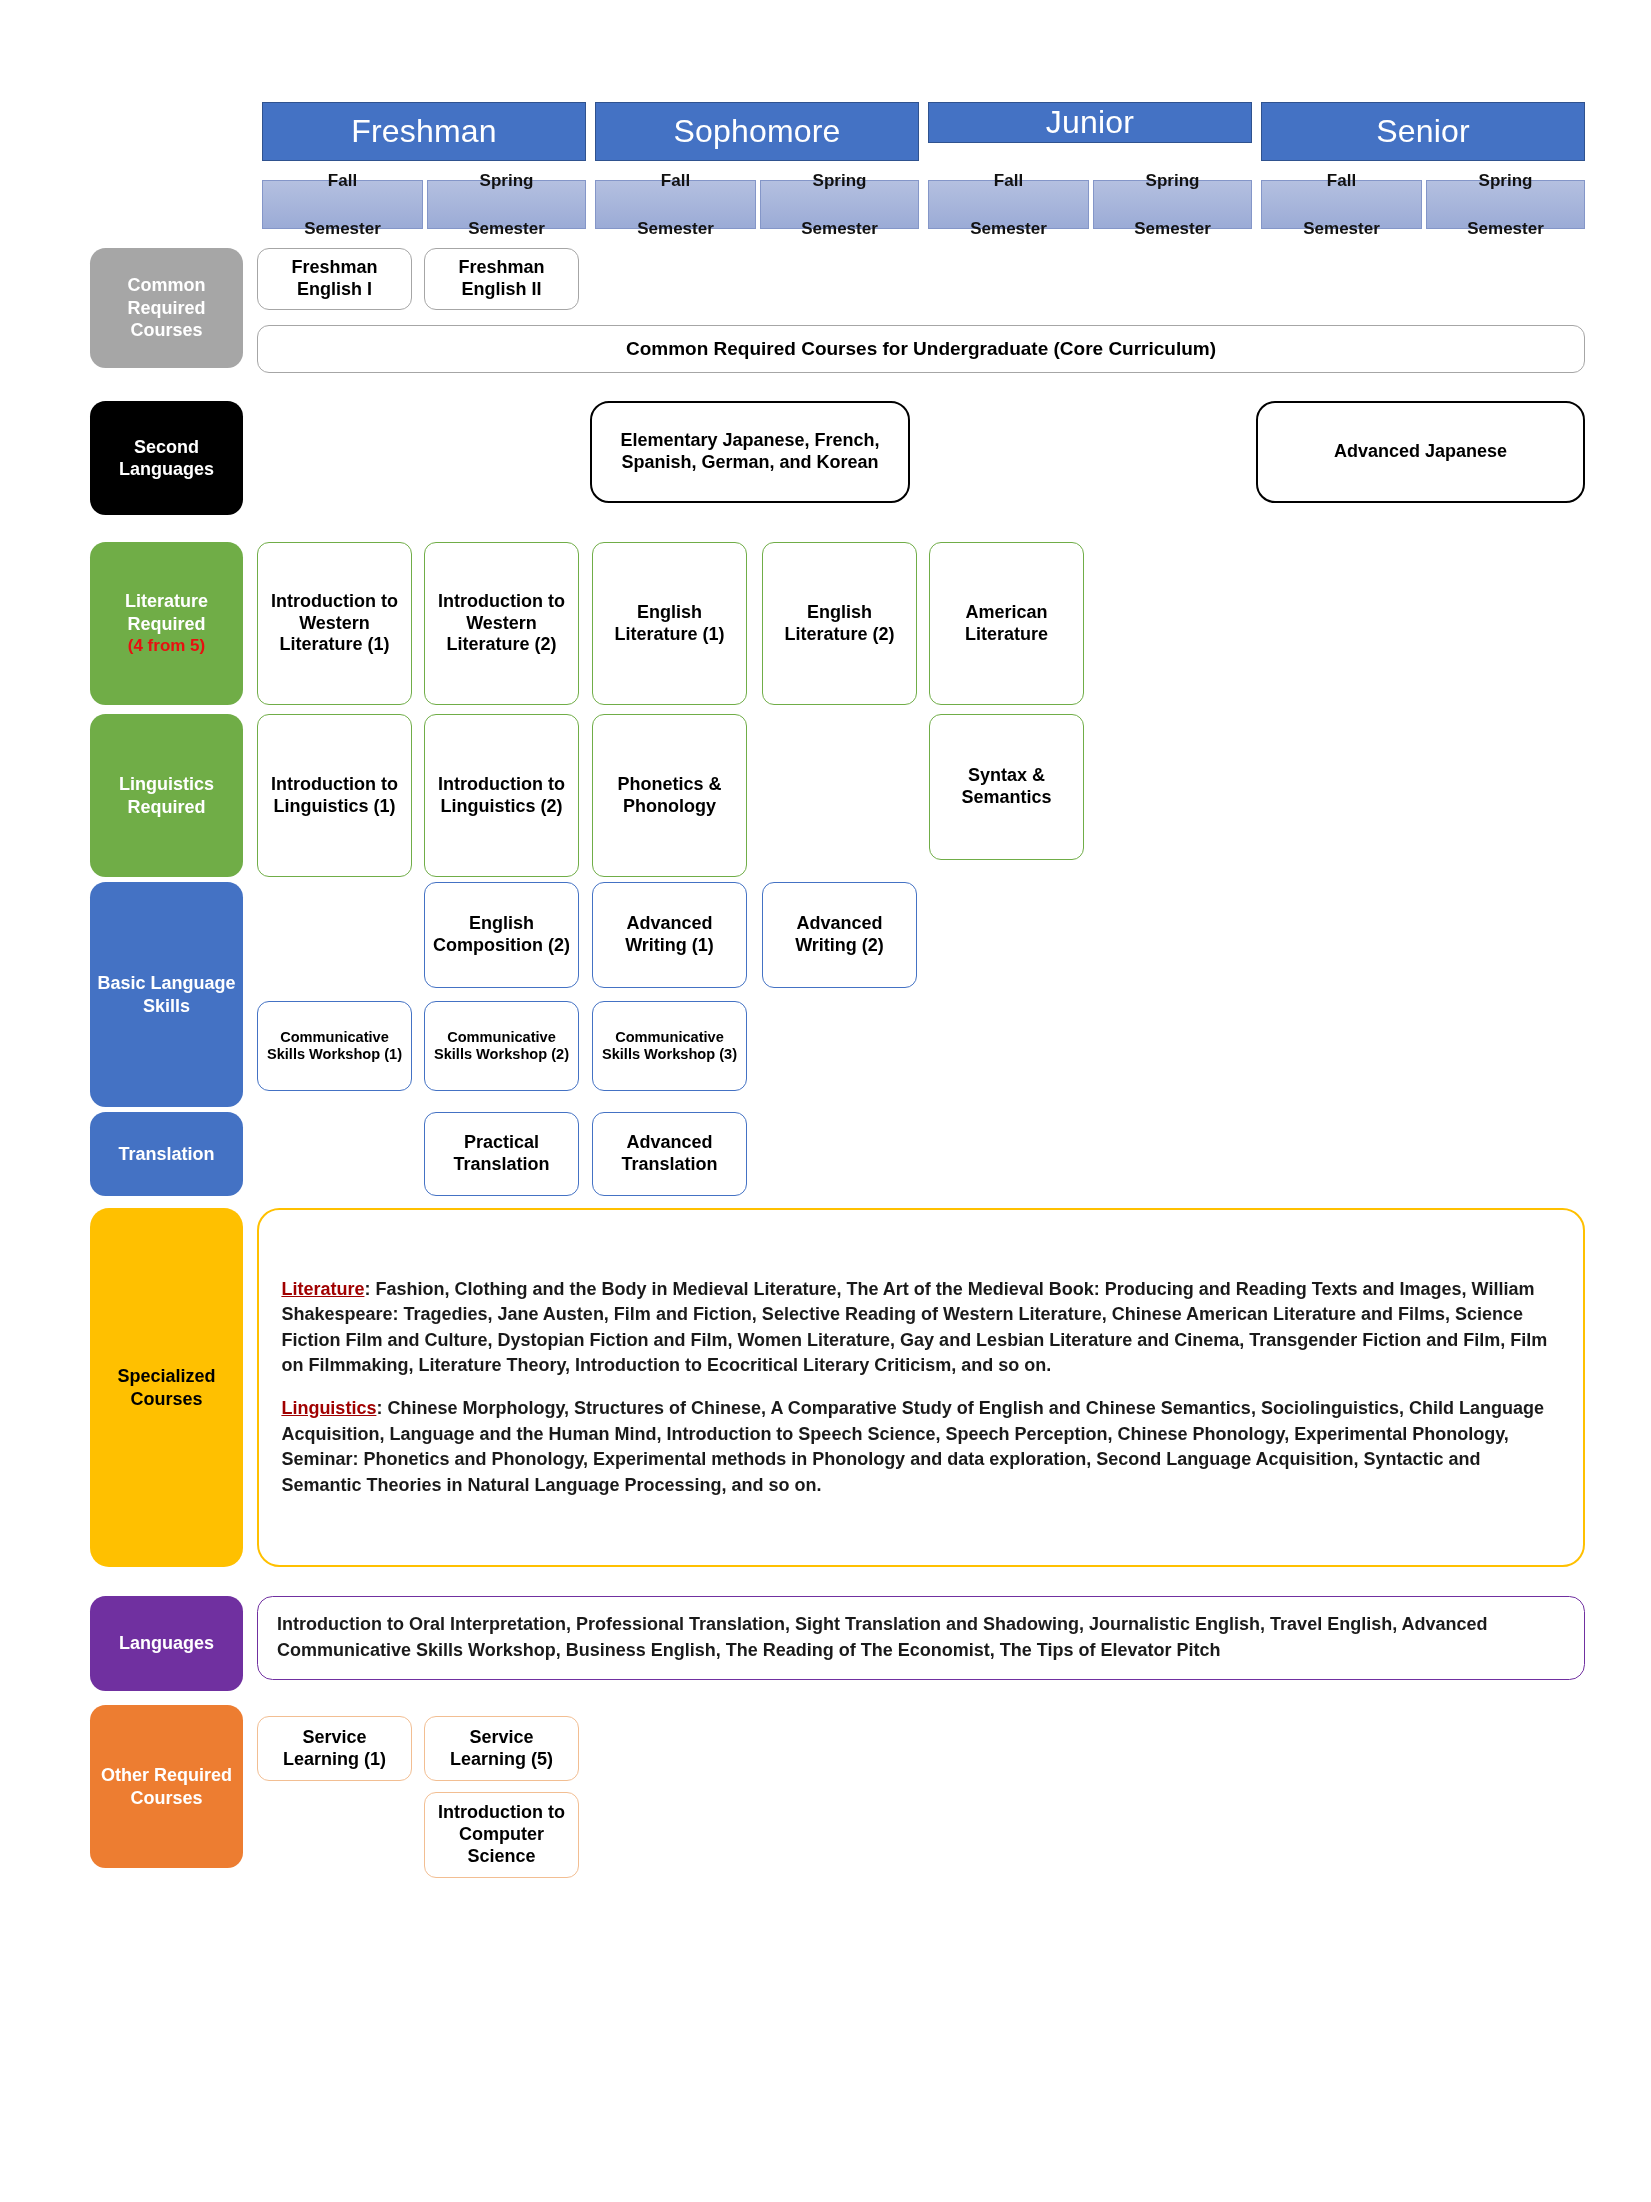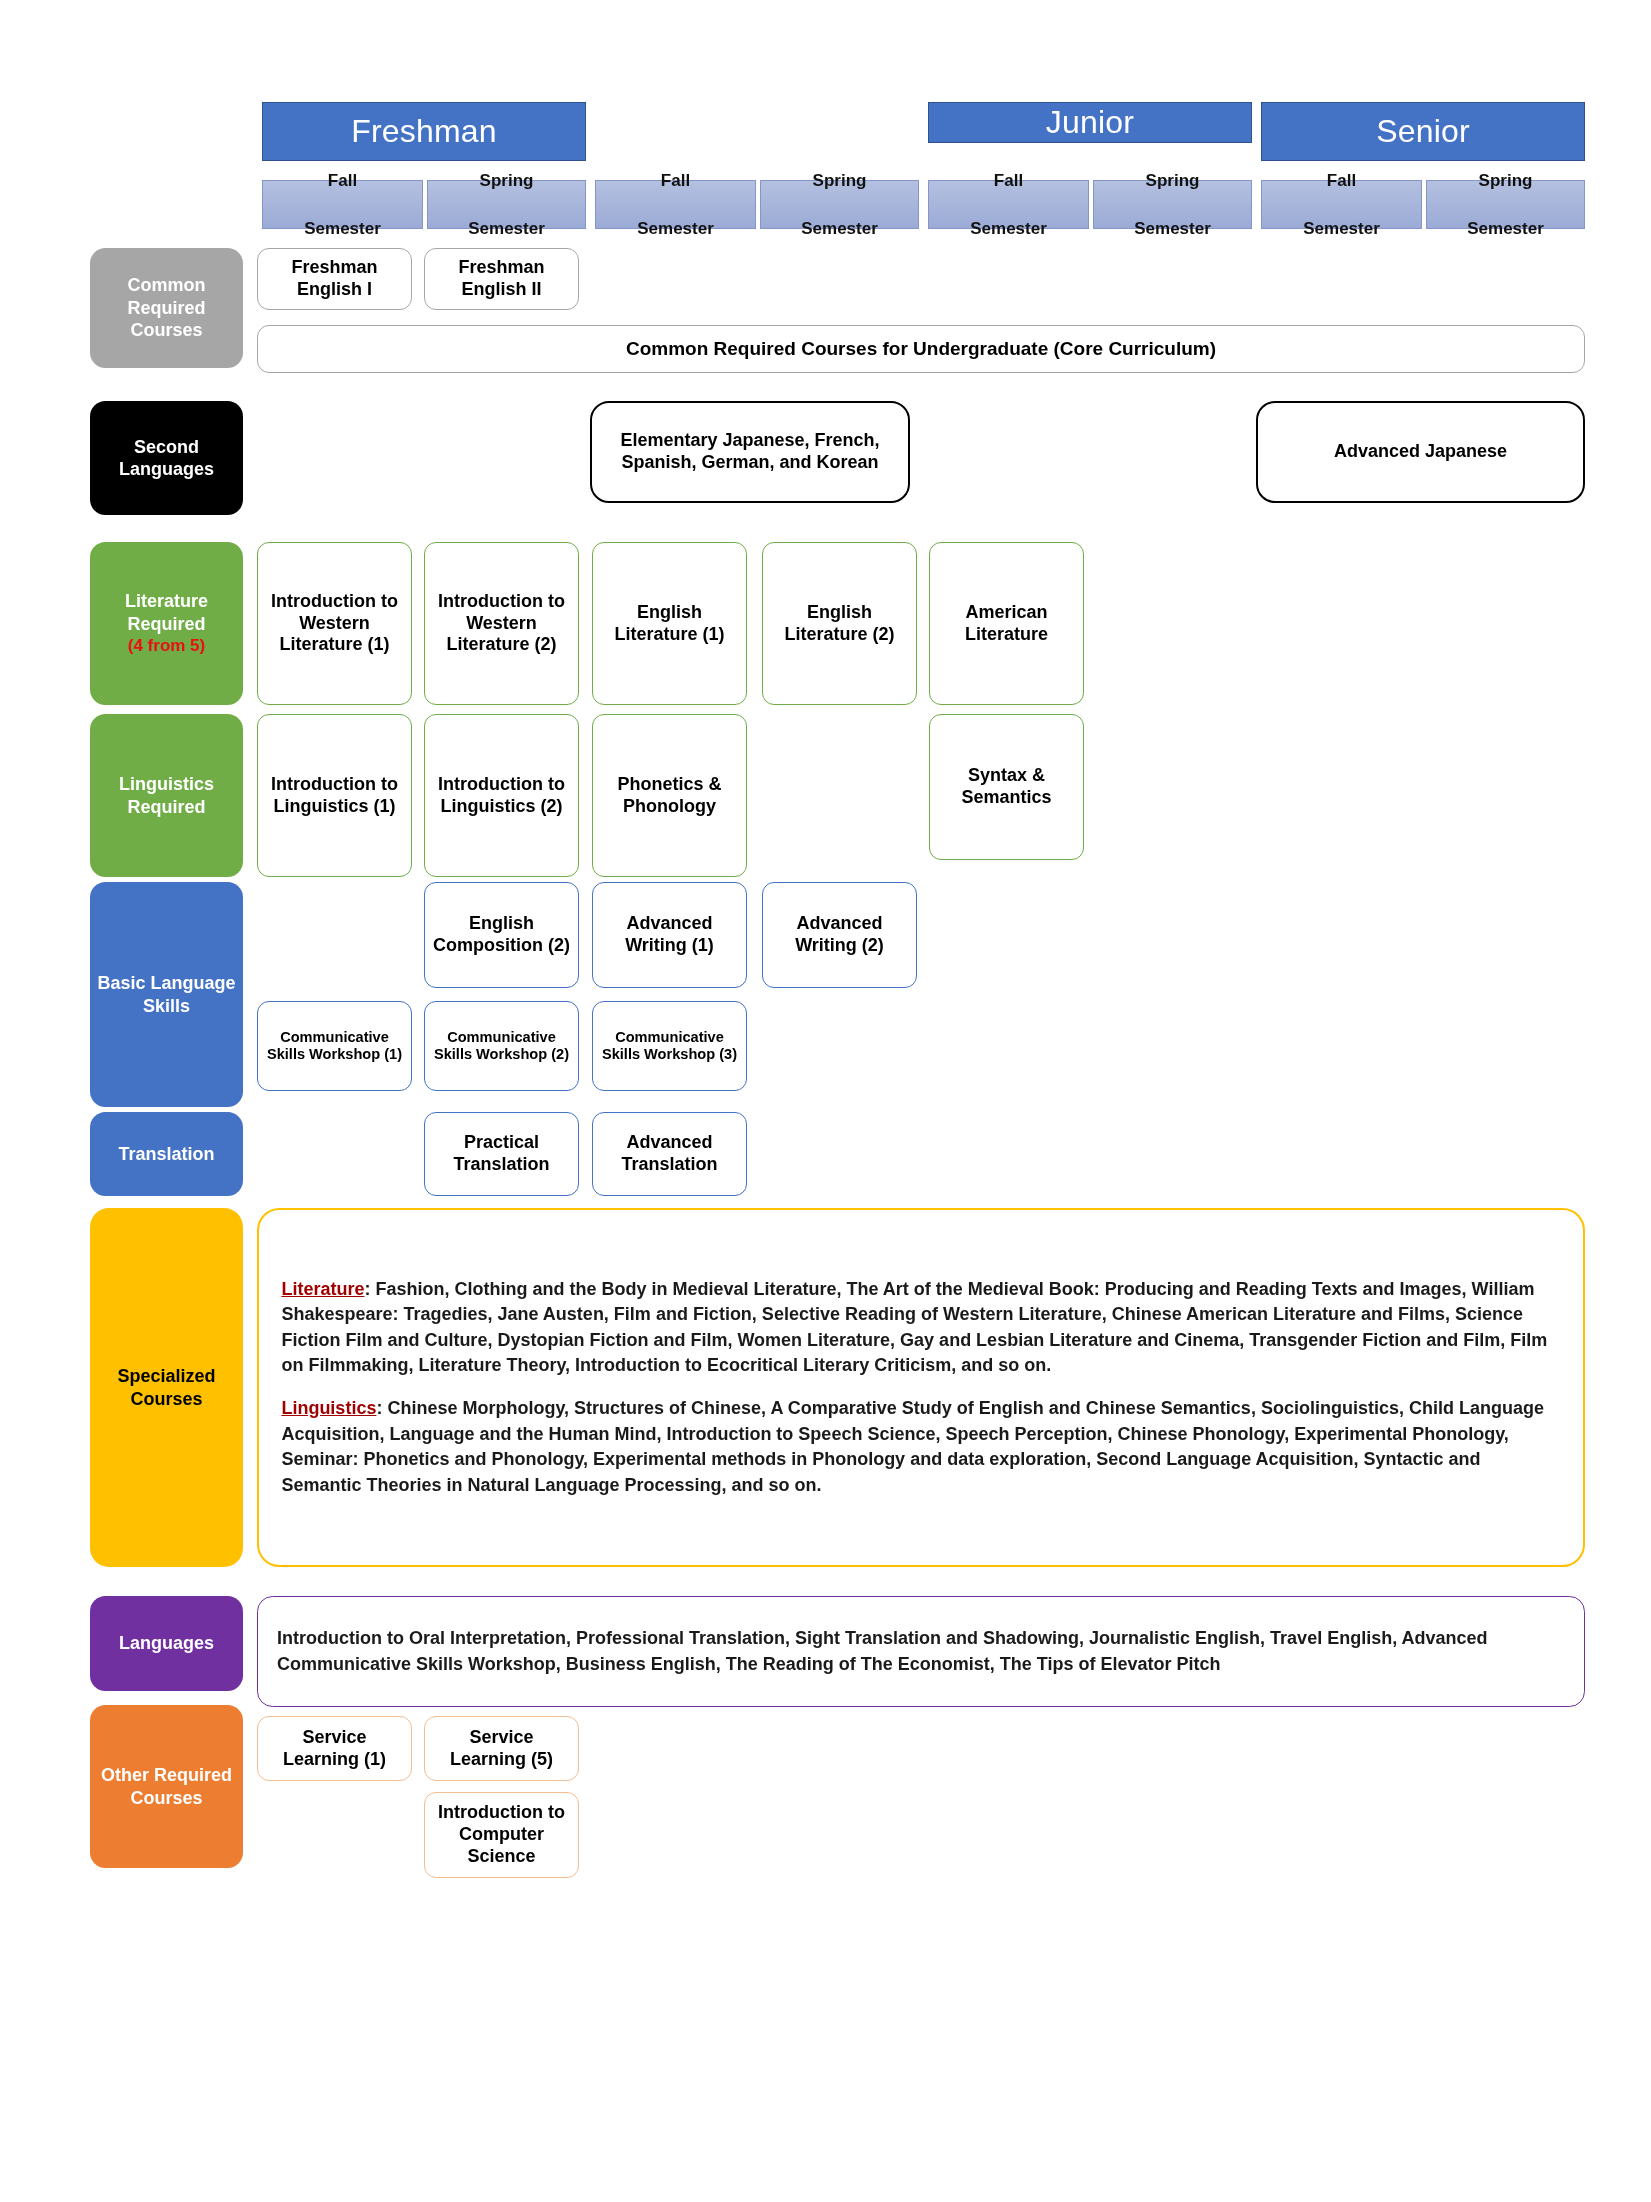--- a/index.html
+++ b/index.html
@@ -121,20 +121,23 @@
   }
 </style>
 </head>
 <body>
 
 <div id="page">
 
   <div class="abs year-bar" style="left:254px; top:102px; width:324px; height:59px;">
     <span>Freshman</span>
   </div>
+  <div class="abs year-bar" style="left:587px; top:102px; width:324px; height:59px;">
+    <span>Sophomore</span>
+  </div>
   <div class="abs year-bar" style="left:920px; top:102px; width:324px; height:41px;">
     <span>Junior</span>
   </div>
   <div class="abs year-bar" style="left:1253px; top:102px; width:324px; height:59px;">
     <span>Senior</span>
   </div>
 
   <div class="abs sem-bar" style="left:254px; top:180px; width:161px; height:49px;">
     <span>Fall</span>
     <span>Semester</span>
@@ -268,21 +271,21 @@
       <span class="tag">Literature</span><span>: Fashion, Clothing and the Body in Medieval Literature, The Art of the Medieval Book: Producing and Reading Texts and Images, William Shakespeare: Tragedies, Jane Austen, Film and Fiction, Selective Reading of Western Literature, Chinese American Literature and Films, Science Fiction Film and Culture, Dystopian Fiction and Film, Women Literature, Gay and Lesbian Literature and Cinema, Transgender Fiction and Film, Film on Filmmaking, Literature Theory, Introduction to Ecocritical Literary Criticism, and so on.</span>
     </p>
     <p>
       <span class="tag">Linguistics</span><span>: Chinese Morphology, Structures of Chinese, A Comparative Study of English and Chinese Semantics, Sociolinguistics, Child Language Acquisition, Language and the Human Mind,  Introduction to Speech Science, Speech Perception, Chinese Phonology, Experimental Phonology, Seminar: Phonetics and Phonology, Experimental methods in Phonology and data exploration, Second Language Acquisition, Syntactic and Semantic Theories in Natural Language Processing, and so on.</span>
     </p>
   </div>
 
   <div class="abs cat cat-purple" style="left:82px; top:1596px; width:153px; height:95px;">
     <span>Languages</span>
   </div>
-  <div class="abs box b-purple para-box" style="left:249px; top:1596px; width:1328px; height:111px; padding:9px 19px;">
+  <div class="abs box b-purple para-box" style="left:249px; top:1596px; width:1328px; height:84px; padding:9px 19px;">
     <span>Introduction to Oral Interpretation, Professional Translation, Sight Translation and Shadowing, Journalistic English, Travel English, Advanced Communicative Skills Workshop, Business English, The Reading of The Economist, The Tips of Elevator Pitch</span>
   </div>
 
   <div class="abs cat cat-orange" style="left:82px; top:1705px; width:153px; height:163px;">
     <span>Other Required Courses</span>
   </div>
   <div class="abs box b-orange" style="left:249px; top:1716px; width:155px; height:65px;">
     <span>Service Learning (1)</span>
   </div>
   <div class="abs box b-orange" style="left:416px; top:1716px; width:155px; height:65px;">

